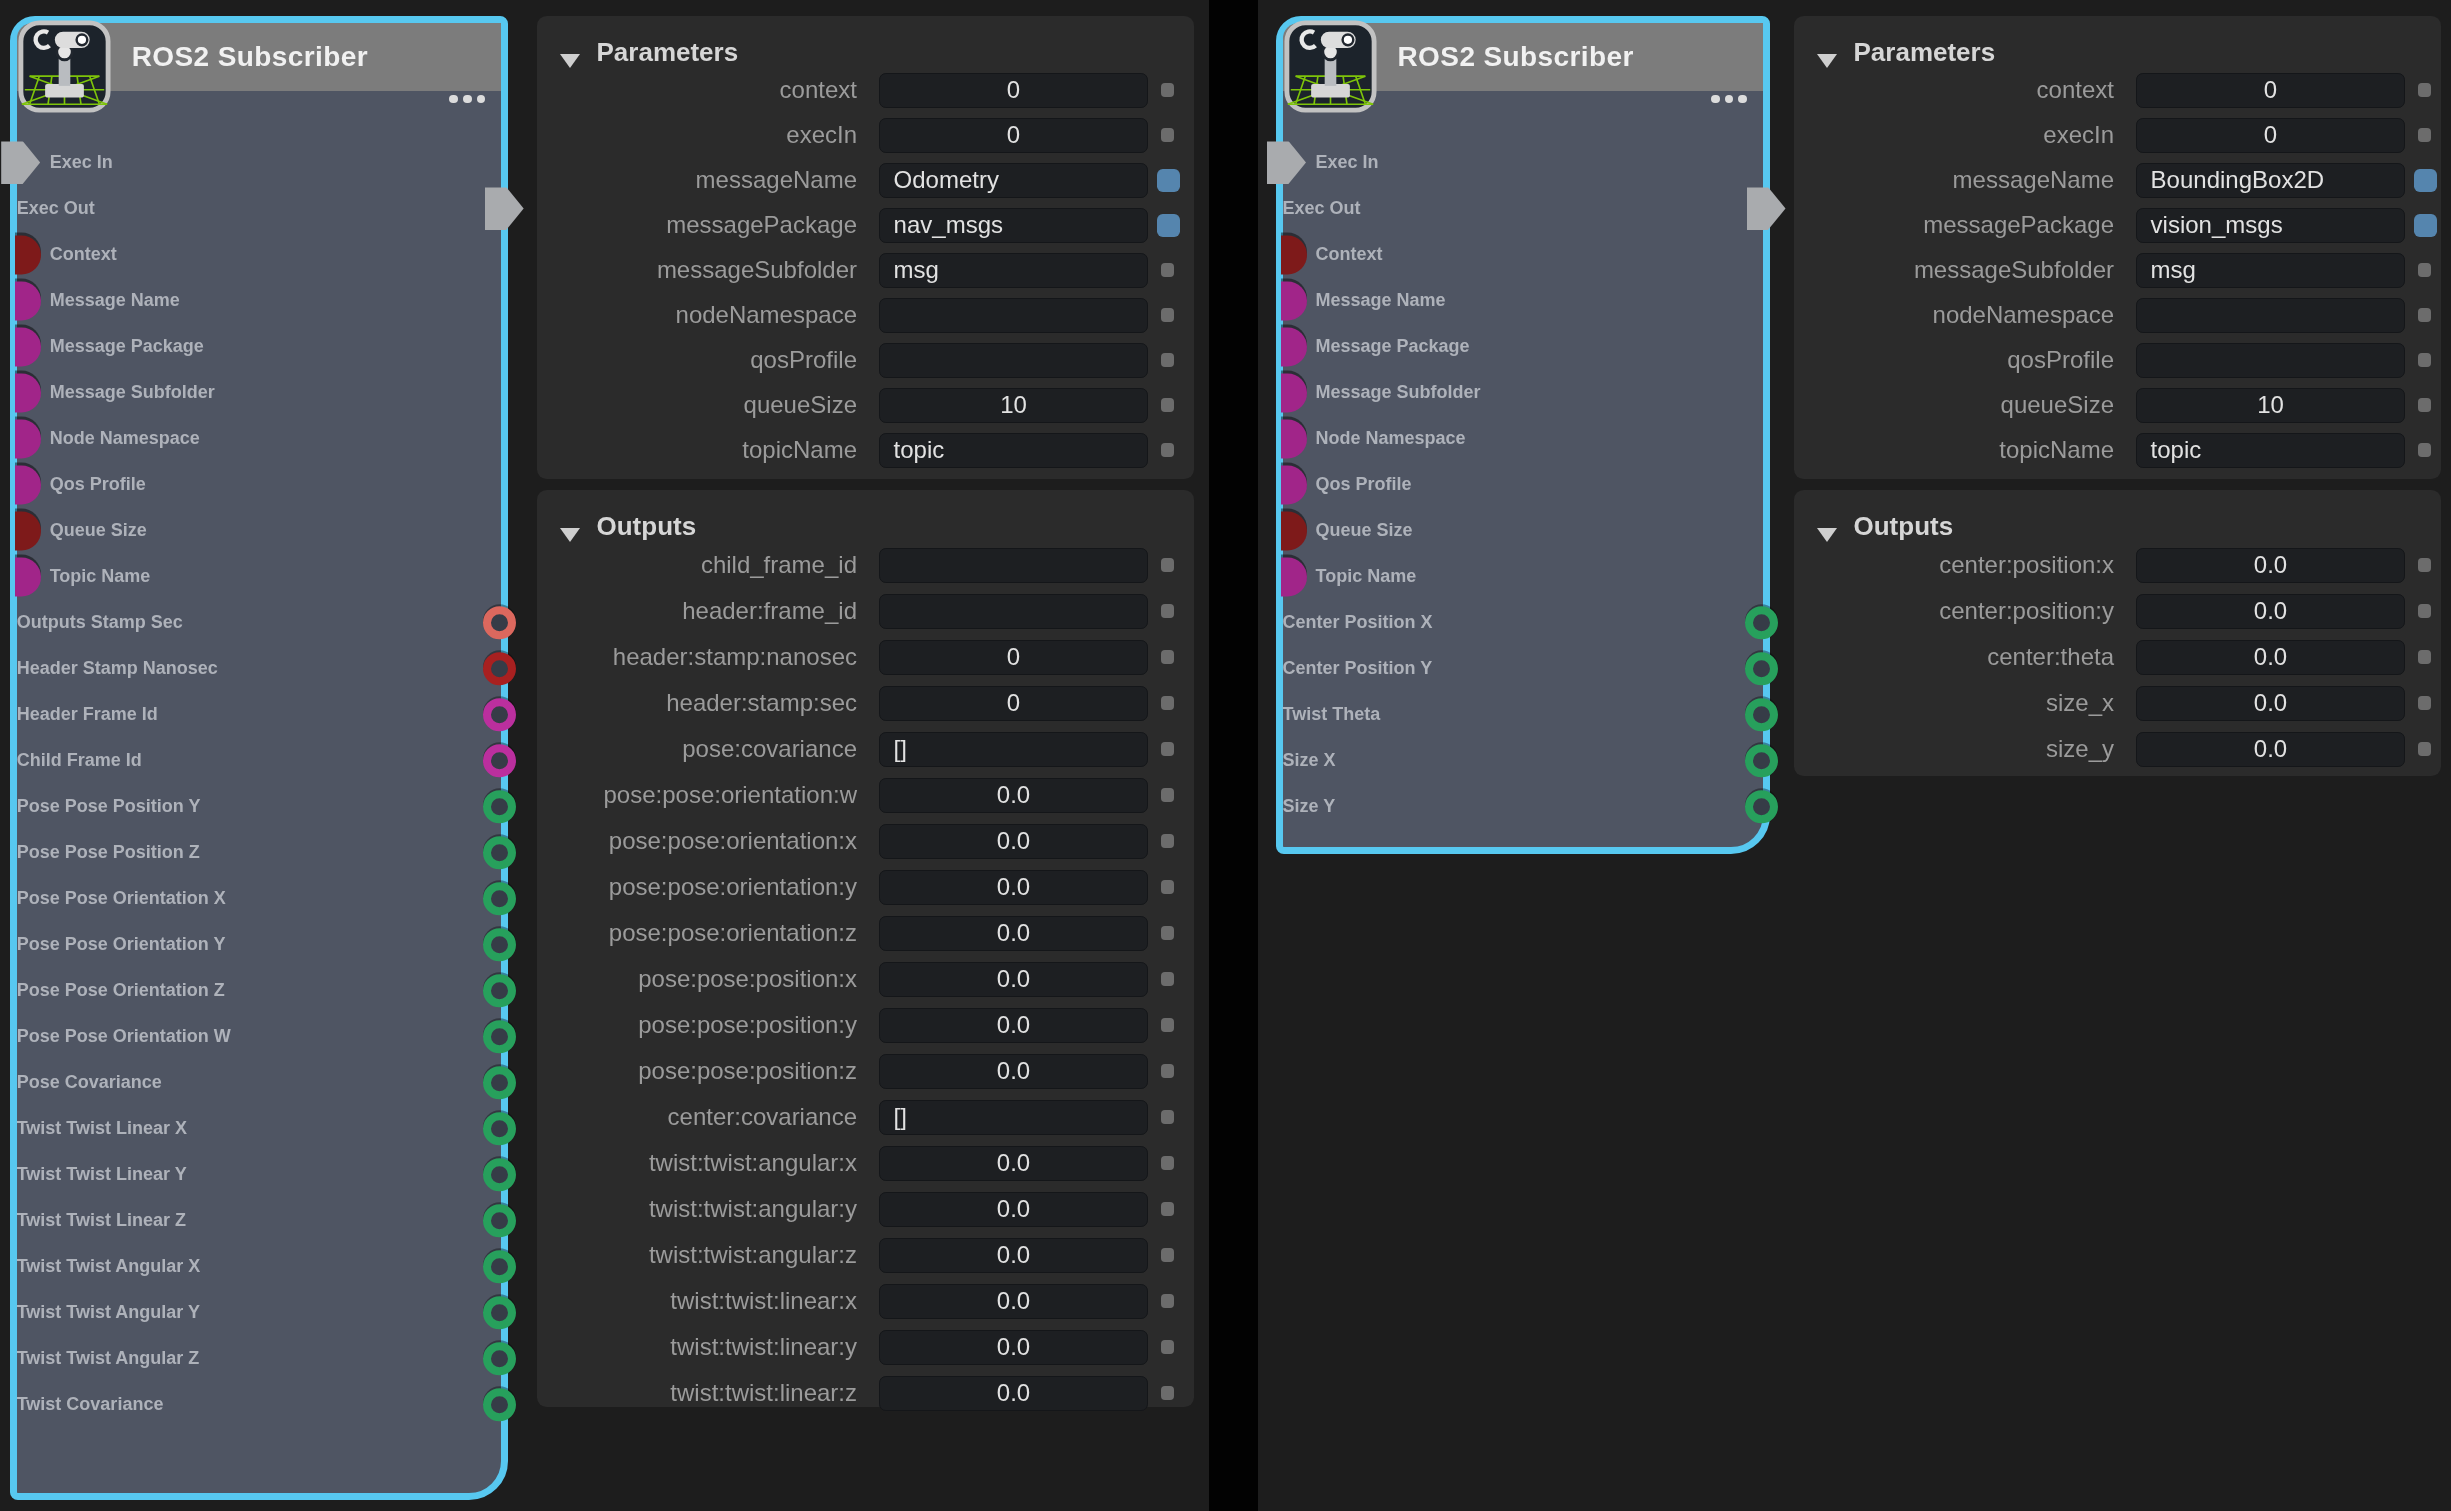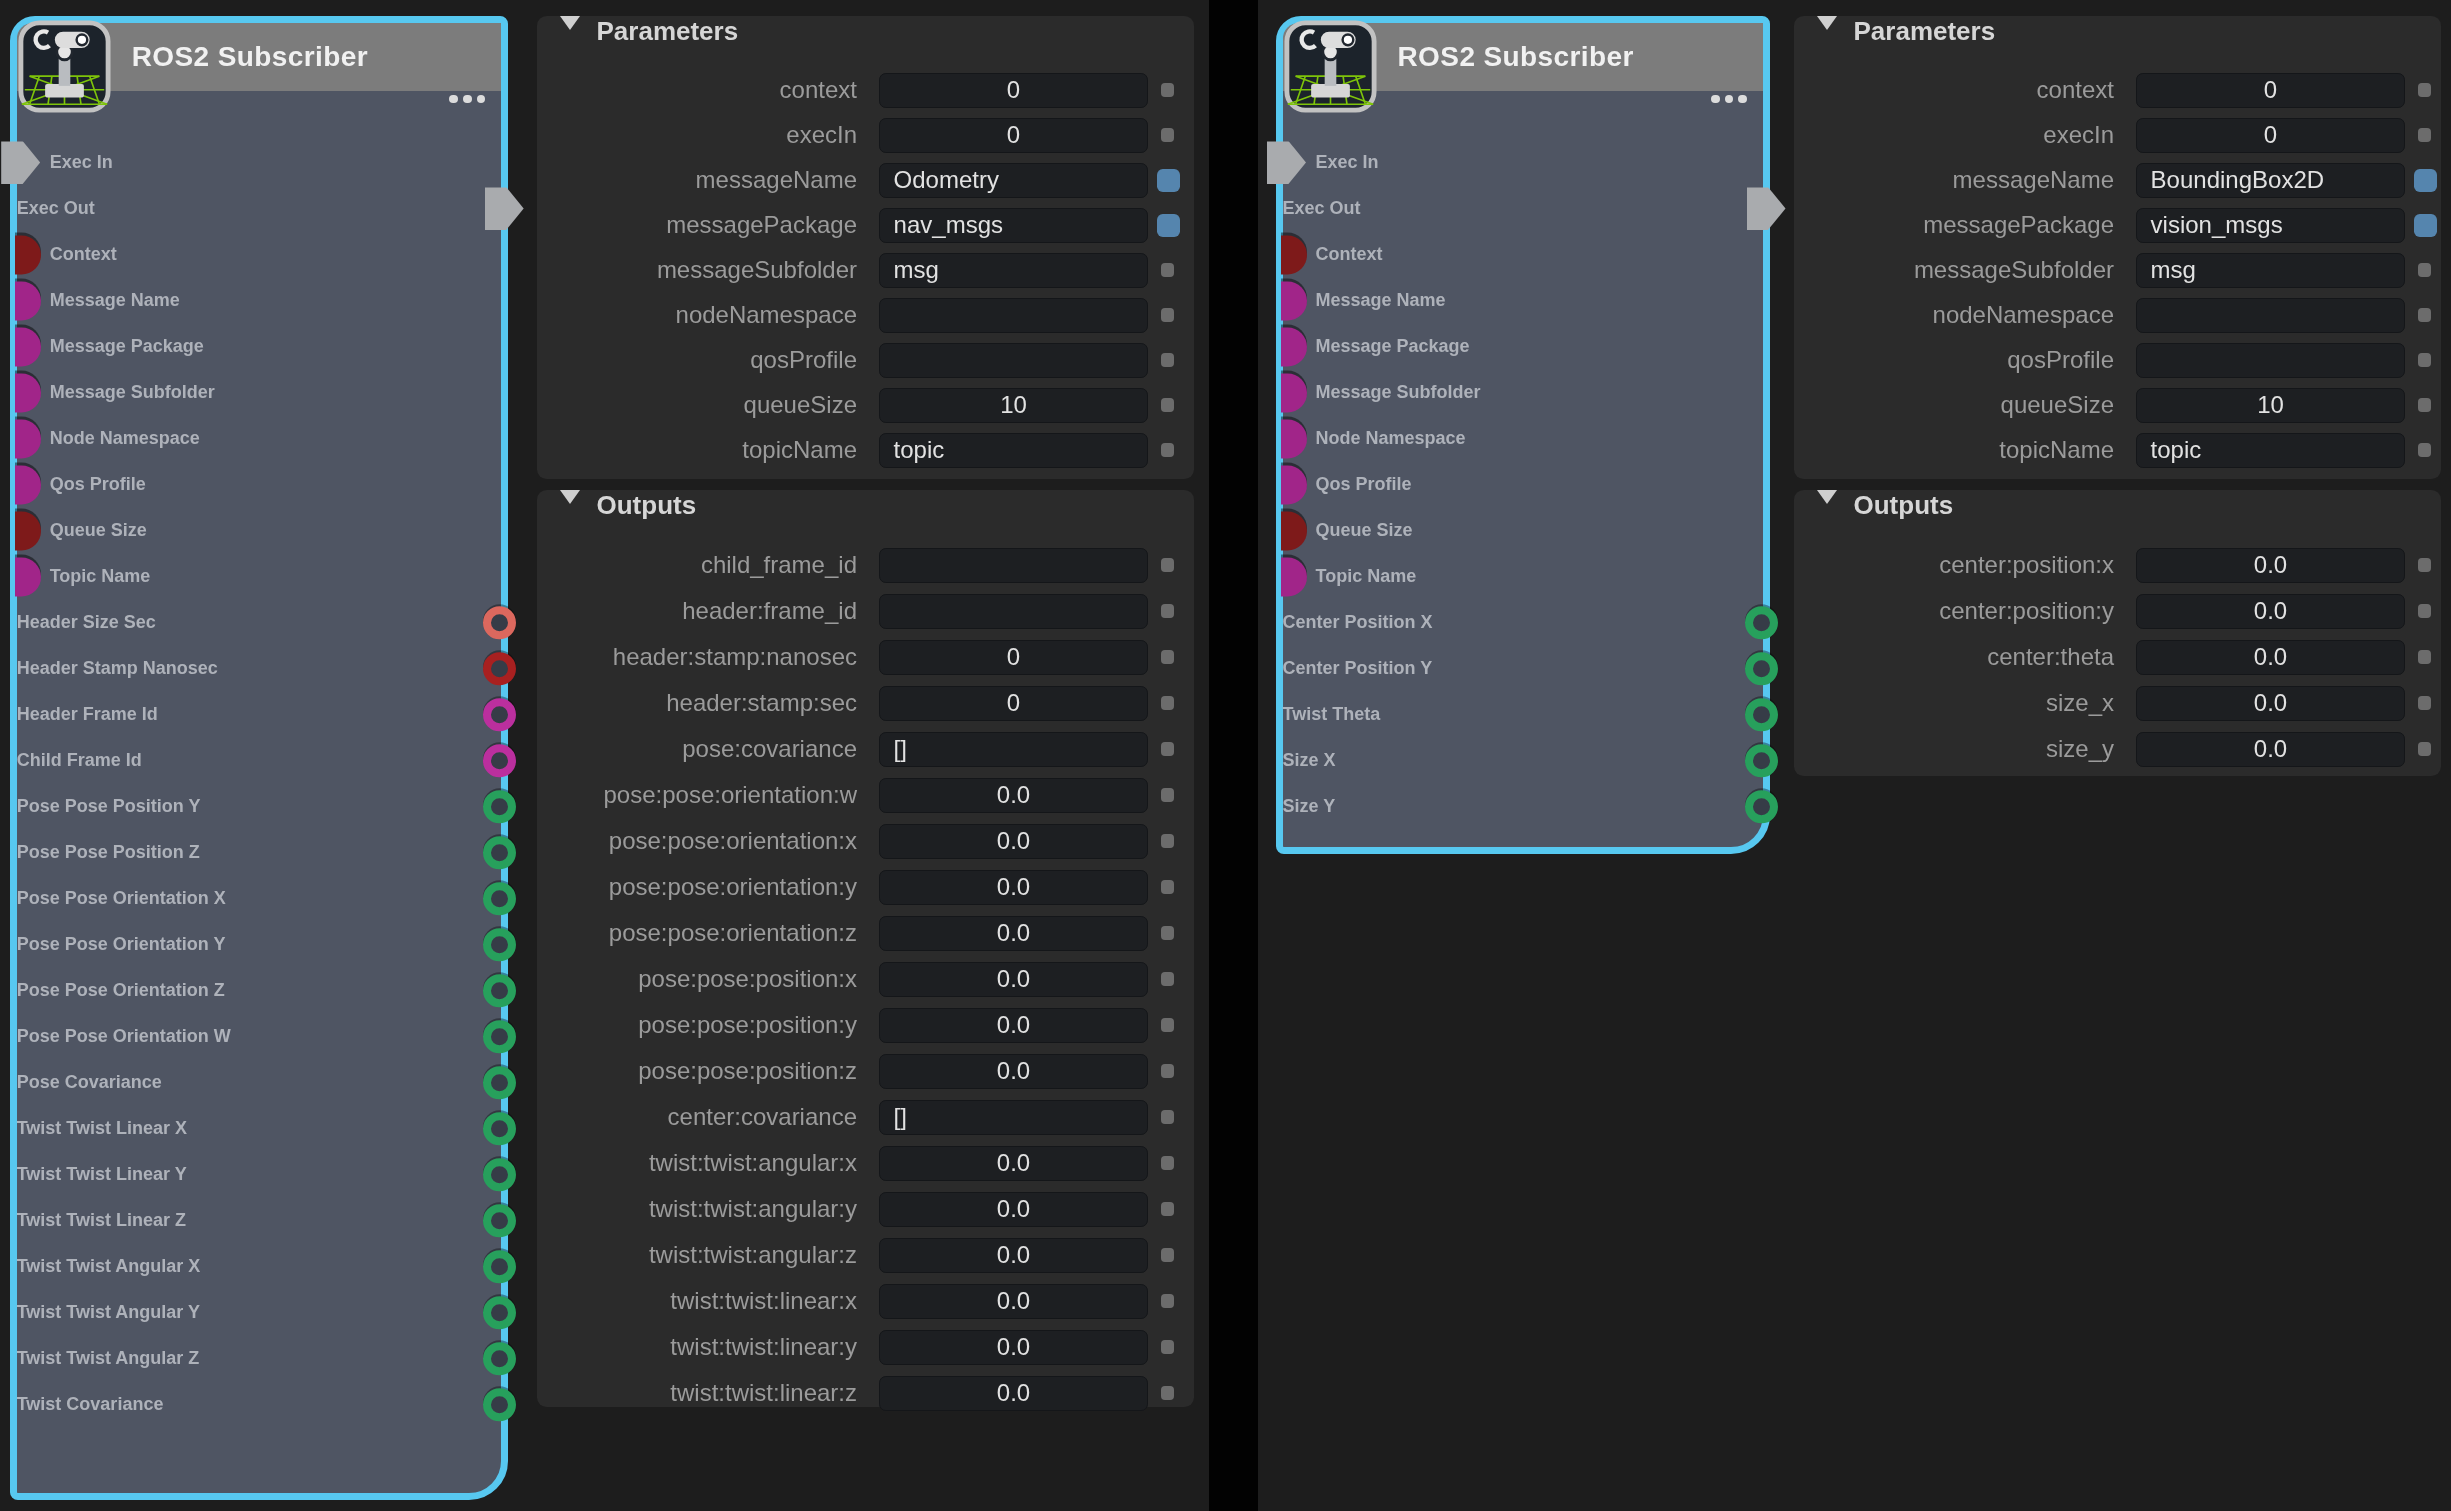--- a/index.html
+++ b/index.html
@@ -55,21 +55,21 @@
   .kind-ring.color-pink    .glyph{border-color:#BB2F9E;}
   .kind-ring.color-green   .glyph{border-color:#27A05C;}
 
   
   .panel{position:absolute;background:#2B2B2B;border-radius:9.7px;box-sizing:border-box;}
   .pp-left {left:537px;top:15.5px; width:657px;height:463px;}
   .po-left {left:537px;top:490px;width:657px;height:917px;}
   .pp-right{left:536px;top:15.5px; width:647px;height:463px;}
   .po-right{left:536px;top:490px;width:647px;height:286px;}
 
-  .panel-head{display:flex;align-items:flex-start;gap:16.5px;height:52px;padding-left:23px;}
+  .panel-head{display:flex;align-items:flex-end;gap:16.5px;height:52px;padding-left:23px;}
   .tri{width:0;height:0;border-left:10.7px solid transparent;border-right:10.7px solid transparent;
        border-top:14.6px solid #CFCFCF;}
   .panel-title{font-size:26px;font-weight:700;color:#D6D6D6;}
 
   .prow{display:flex;align-items:center;}
   .panel-params  .prow{height:45px;}
   .panel-outputs .prow{height:46px;}
   .plabel{width:320px;text-align:right;font-size:24px;color:#9B9B9B;flex:none;white-space:nowrap;}
   .pfield{flex:none;margin-left:22px;width:269px;height:35px;box-sizing:border-box;
           background:#1D1F22;border:1px solid #141619;border-radius:6.8px;
@@ -155,21 +155,21 @@
         <div class="port-row side-in kind-dot color-red">
           <span class="glyph"></span>
           <span class="port-label">Queue Size</span>
         </div>
         <div class="port-row side-in kind-dot color-magenta">
           <span class="glyph"></span>
           <span class="port-label">Topic Name</span>
         </div>
         <div class="port-row side-out kind-ring color-salmon">
           <span class="glyph"></span>
-          <span class="port-label">Header Size Sec</span>
+          <span class="port-label">Outputs Stamp Sec</span>
         </div>
         <div class="port-row side-out kind-ring color-darkred">
           <span class="glyph"></span>
           <span class="port-label">Header Stamp Nanosec</span>
         </div>
         <div class="port-row side-out kind-ring color-pink">
           <span class="glyph"></span>
           <span class="port-label">Header Frame Id</span>
         </div>
         <div class="port-row side-out kind-ring color-pink">

